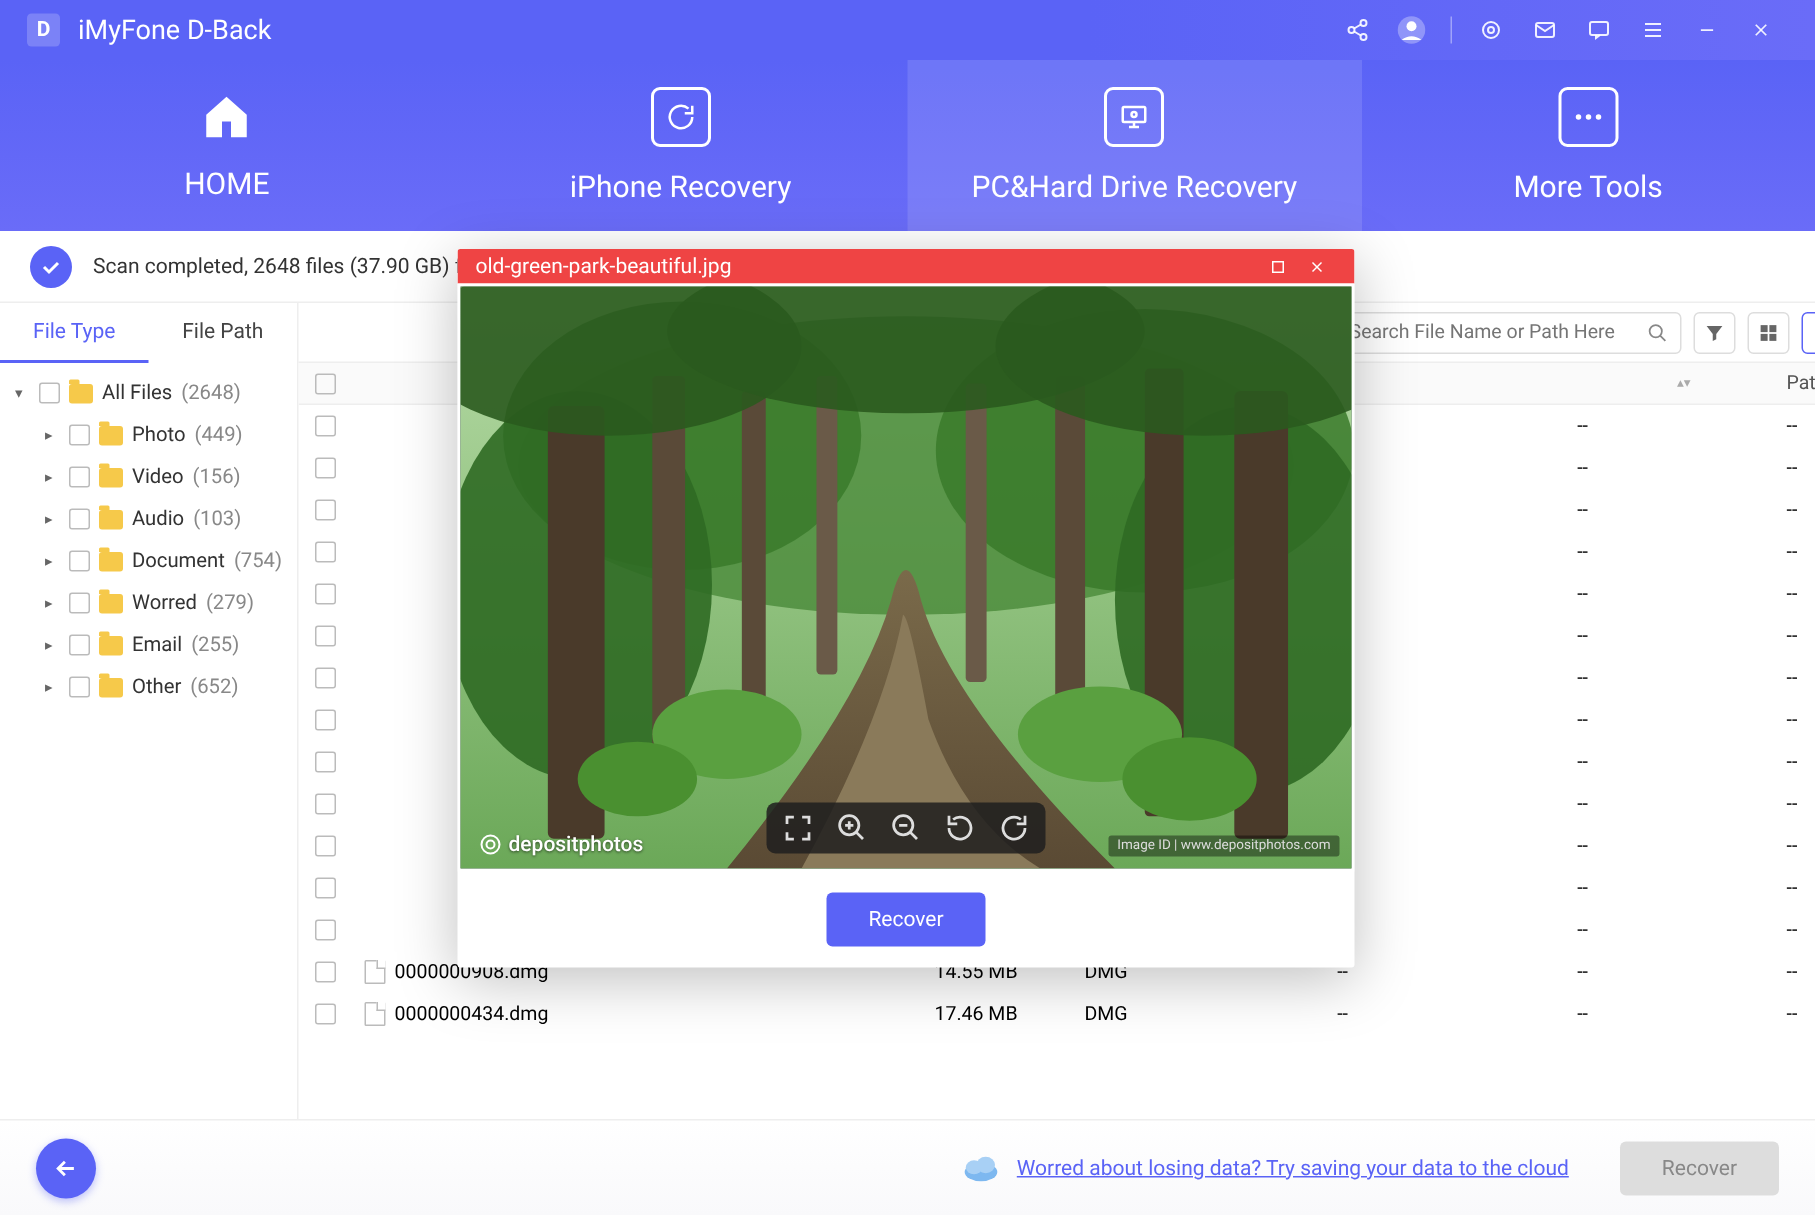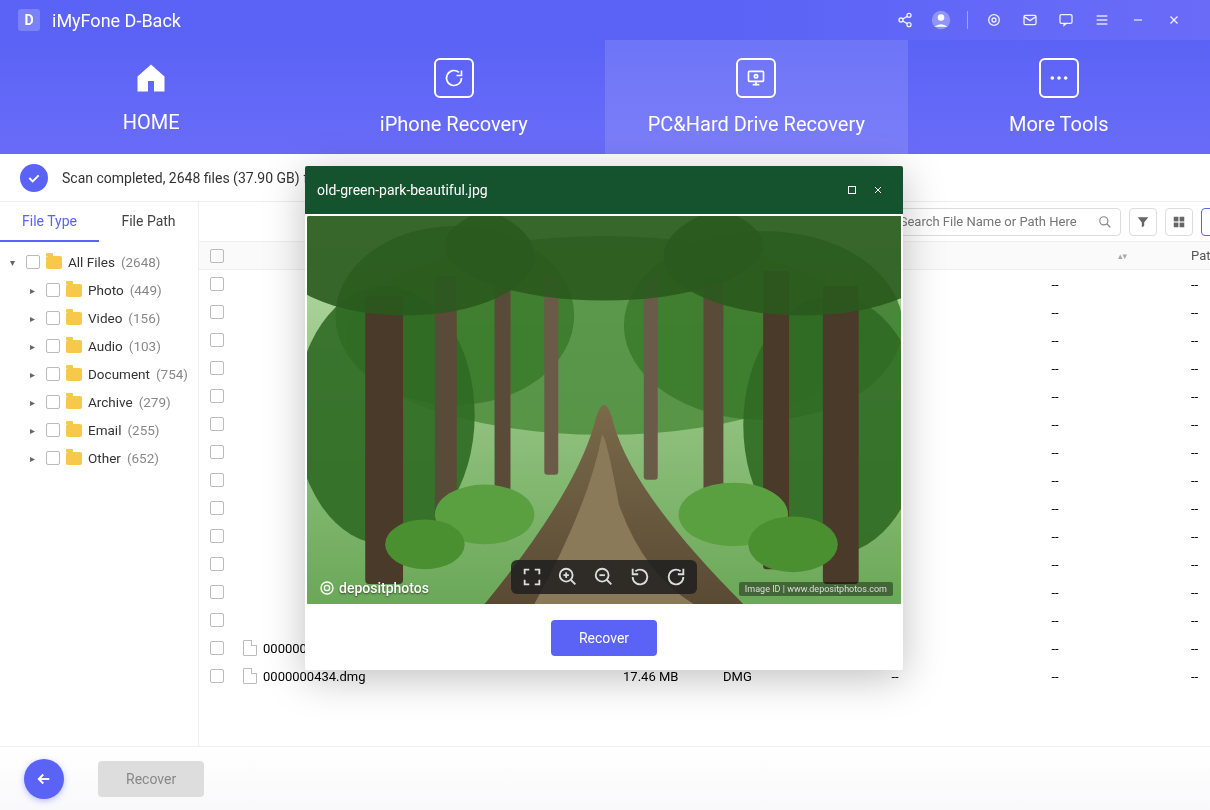--- a/index.html
+++ b/index.html
@@ -51,21 +51,21 @@
   .sort { font-size:9px;color:#aaa;margin-left:auto;}
   .fileicon { width:14px;height:16px;border:1px solid #bbb;border-radius:1px;position:relative;}
   .fileicon::before{content:"";position:absolute;top:-1px;right:-1px;width:5px;height:5px;background:#fff;border-left:1px solid #bbb;border-bottom:1px solid #bbb;}
   .bottombar { height:64px;border-top:1px solid #eee;display:flex;align-items:center;padding:0 24px;gap:16px;background:linear-gradient(#fff,#f9f9fb);}
   .backbtn { width:40px;height:40px;border-radius:50%;background:#5a63f6;display:flex;align-items:center;justify-content:center;color:#fff;cursor:pointer;box-shadow:0 2px 6px rgba(90,99,246,.4);}
   .cloudmsg { display:flex;align-items:center;gap:10px;margin-left:auto;}
   .cloudmsg a { color:#5a63f6;font-size:14px;text-decoration:underline;}
   .recoverbtn { background:#ddd;color:#888;border-radius:4px;height:36px;padding:0 28px;margin-left:18px;display:flex;align-items:center;font-size:14px;cursor:pointer;}
   
   .modal { position:absolute;left:305px;top:166px;width:598px;background:#fff;box-shadow:0 8px 40px rgba(0,0,0,.25);border-radius:2px;overflow:hidden;z-index:50;}
-  .modal .mhead { height:48px;background:#14532d;color:#fff;display:flex;align-items:center;padding:0 12px;font-size:14px;}
+  .modal .mhead { height:23px;background:#ef4444;color:#fff;display:flex;align-items:center;padding:0 12px;font-size:14px;}
   .modal .mhead .spacer{flex:1;}
   .modal .mhead .mi { width:26px;height:26px;display:flex;align-items:center;justify-content:center;cursor:pointer;}
   .modal .mbody { padding:2px; background:#fff;}
   .preview { width:100%;height:388px;position:relative;overflow:hidden;background:linear-gradient(#2a5a2a,#3a6a3a);}
   .preview svg { width:100%;height:100%;display:block;}
   .previewbar { position:absolute;bottom:10px;left:50%;transform:translateX(-50%);background:rgba(30,30,30,.85);border-radius:6px;height:34px;display:flex;align-items:center;padding:0 10px;gap:14px;}
   .previewbar .pi { width:22px;height:22px;display:flex;align-items:center;justify-content:center;color:#ddd;cursor:pointer;}
   .watermark { position:absolute;left:12px;bottom:8px;color:#fff;font-size:14px;display:flex;align-items:center;gap:4px;font-weight:500;text-shadow:0 1px 2px rgba(0,0,0,.6);}
   .wmright { position:absolute;right:8px;bottom:8px;color:#ddd;font-size:9px;background:rgba(0,0,0,.4);padding:2px 6px;border-radius:2px;}
   .modal .mfoot { padding:14px;display:flex;justify-content:center;}
@@ -222,21 +222,21 @@
           <span class="chev">▸</span>
           <span class="cb"></span>
           <span class="folder"></span>
           <span>Document</span> 
           <span class="count">(754)</span>
         </div>
       <div class="node indent">
           <span class="chev">▸</span>
           <span class="cb"></span>
           <span class="folder"></span>
-          <span>Archive</span> 
+          <span>Worred</span> 
           <span class="count">(279)</span>
         </div>
       <div class="node indent">
           <span class="chev">▸</span>
           <span class="cb"></span>
           <span class="folder"></span>
           <span>Email</span> 
           <span class="count">(255)</span>
         </div>
       <div class="node indent">
@@ -473,20 +473,28 @@
   </div>
 </div>
 
 <div class="bottombar">
   <div class="backbtn">
       <svg width="18" height="18" viewBox="0 0 24 24" fill="none" stroke="#fff" stroke-width="2.5">
         <line x1="19" y1="12" x2="5" y2="12"></line>
         <polyline points="11 18 5 12 11 6"></polyline>
       </svg>
     </div>
+  <div class="cloudmsg">
+    <svg width="28" height="20" viewBox="0 0 36 24">
+        <ellipse cx="18" cy="15" rx="14" ry="8" fill="#7db8f0"></ellipse>
+        <ellipse cx="12" cy="11" rx="7" ry="6" fill="#a8d0f5"></ellipse>
+        <ellipse cx="22" cy="9" rx="8" ry="7" fill="#a8d0f5"></ellipse>
+      </svg>
+    <a href="#">Worred about losing data? Try saving your data to the cloud</a>
+  </div>
   <div class="recoverbtn">Recover</div>
 </div>
 
 <div class="modal">
   <div class="mhead">
     <span>old-green-park-beautiful.jpg</span>
     <div class="spacer"></div>
     <div class="mi">
         <svg width="12" height="12" viewBox="0 0 24 24" fill="none" stroke="#fff" stroke-width="2">
           <rect x="5" y="5" width="14" height="14"></rect>

